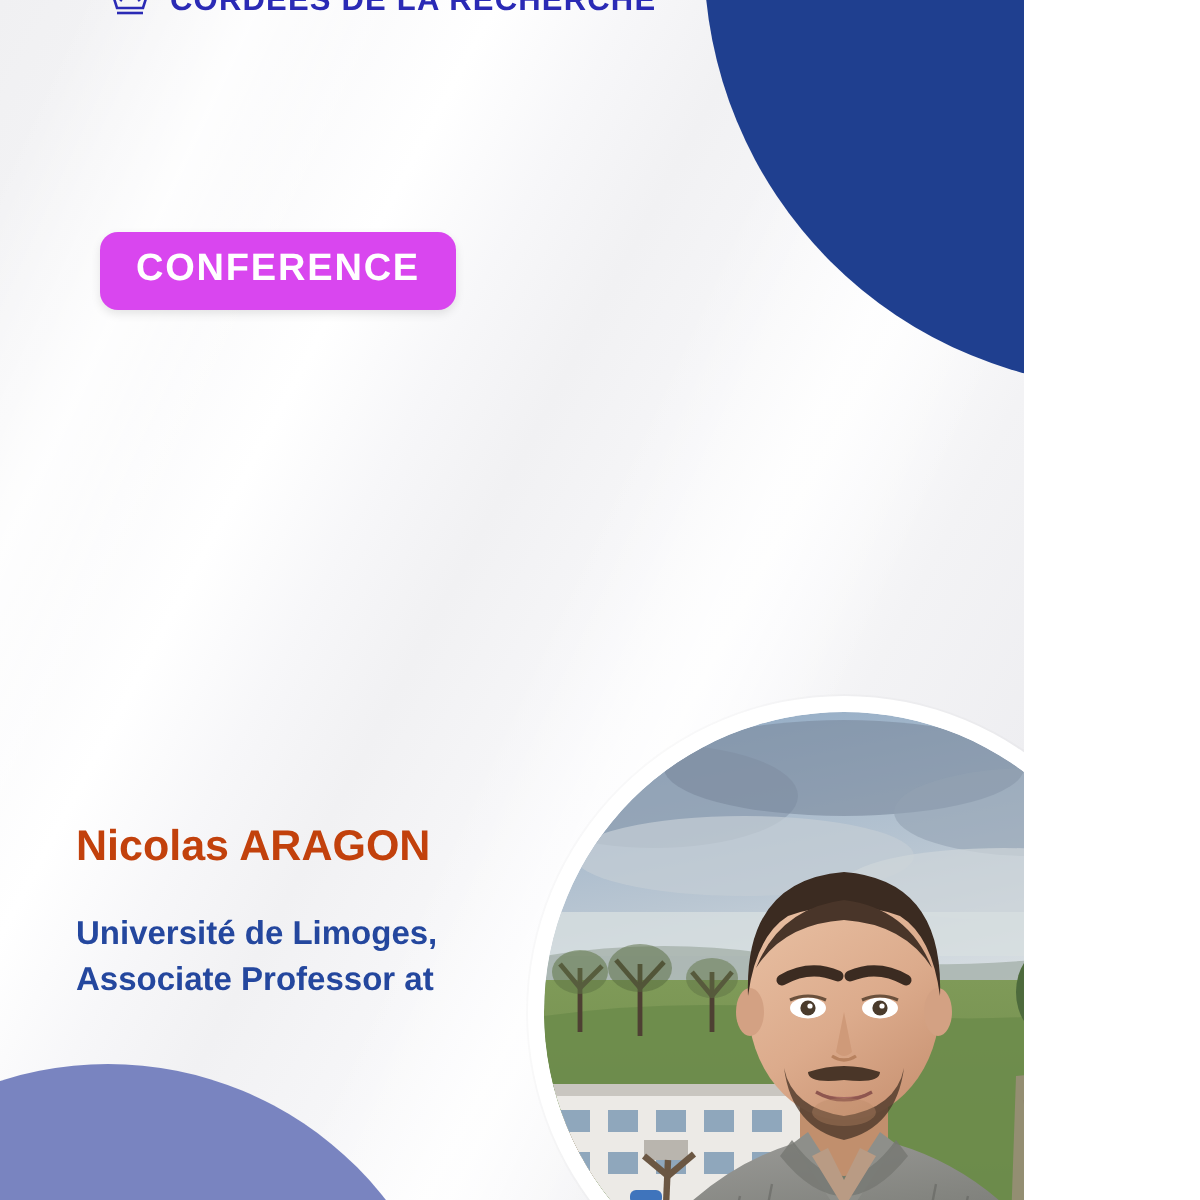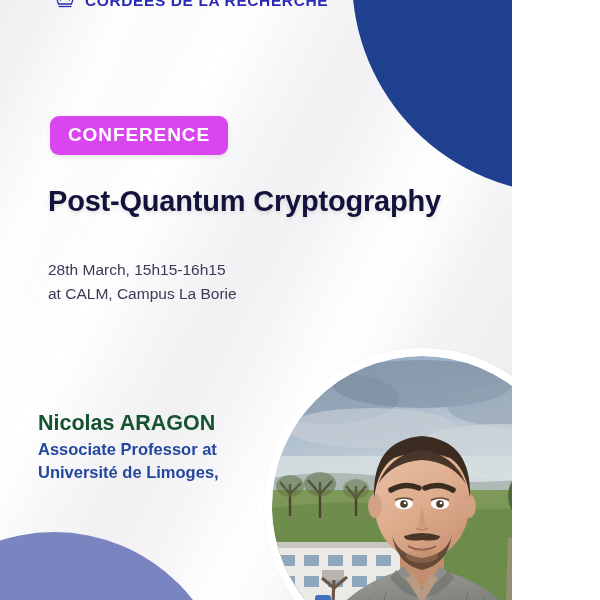--- a/index.html
+++ b/index.html
@@ -156,23 +156,23 @@
   
   .speaker {
     position: absolute;
     left: 38px;
     top: 410px;
     width: 248px;
   }
   .speaker-name {
     font-size: 21.5px;
     font-weight: 700;
-    color: #14532d;
+    color: #c2410c;
     line-height: 1.22;
-    margin-bottom: 2px;
+    margin-bottom: 20px;
     white-space: nowrap;
   }
   .speaker-role {
     font-size: 16.5px;
     font-weight: 700;
     color: #24479e;
     line-height: 1.38;
   }
 
   
@@ -221,38 +221,33 @@
         </g>
       </svg>
     </span>
     <span class="logo-text">CORDEES DE LA RECHERCHE</span>
   </div>
 
   <div class="badge">
     <span class="badge-label">CONFERENCE</span>
   </div>
 
-  <div class="title">Post-Quantum Cryptography</div>
-
-  <div class="details">
-    <div>28th March, 15h15-16h15</div>
-    <div>at CALM, Campus La Borie</div>
-  </div>
+
 
   <div class="chevron">
     <svg viewBox="0 0 56 58" xmlns="http://www.w3.org/2000/svg">
       <path d="M13 7 L42 29 L13 51" fill="none" stroke="#24479e" stroke-width="13" stroke-linecap="round" stroke-linejoin="round"></path>
     </svg>
   </div>
 
   <div class="speaker">
     <div class="speaker-name">Nicolas ARAGON</div>
     <div class="speaker-role">
+      <div>Université de Limoges,</div>
       <div>Associate Professor at</div>
-      <div>Université de Limoges,</div>
     </div>
   </div>
 
   <div class="photo-ring"></div>
   <div class="photo">
     <svg viewBox="0 0 300 300" xmlns="http://www.w3.org/2000/svg">
       <defs>
         <linearGradient id="skyG" x1="0" y1="0" x2="0.2" y2="1">
           <stop offset="0%" stop-color="#8fa9c4"></stop>
           <stop offset="35%" stop-color="#b9c6d2"></stop>

